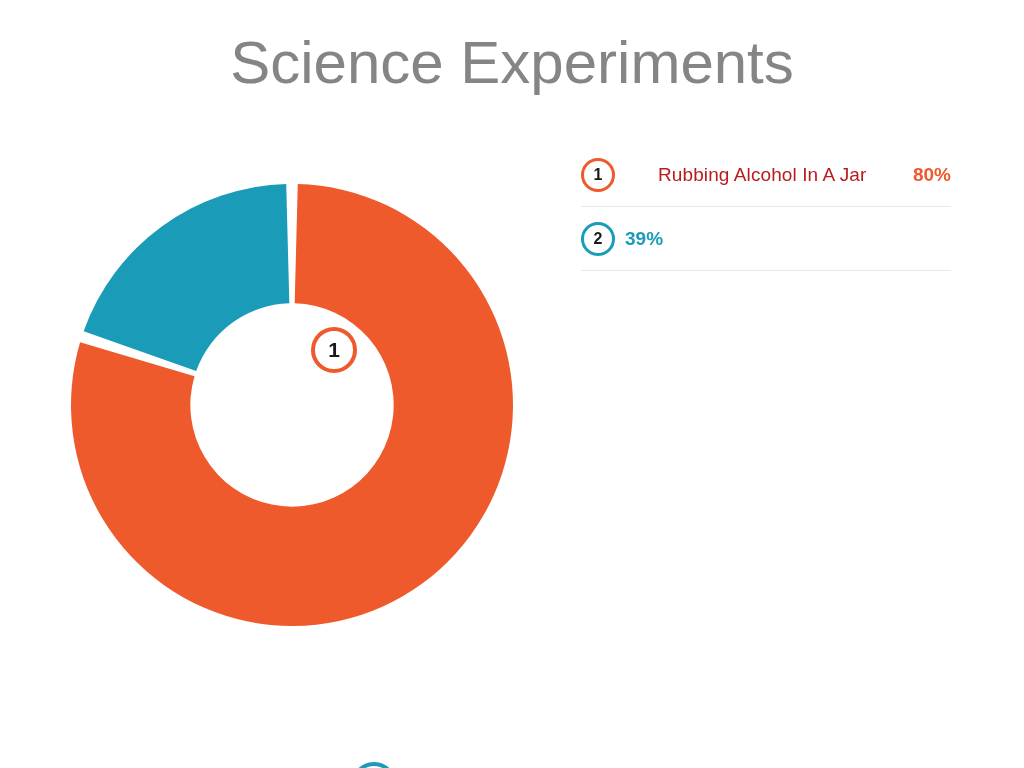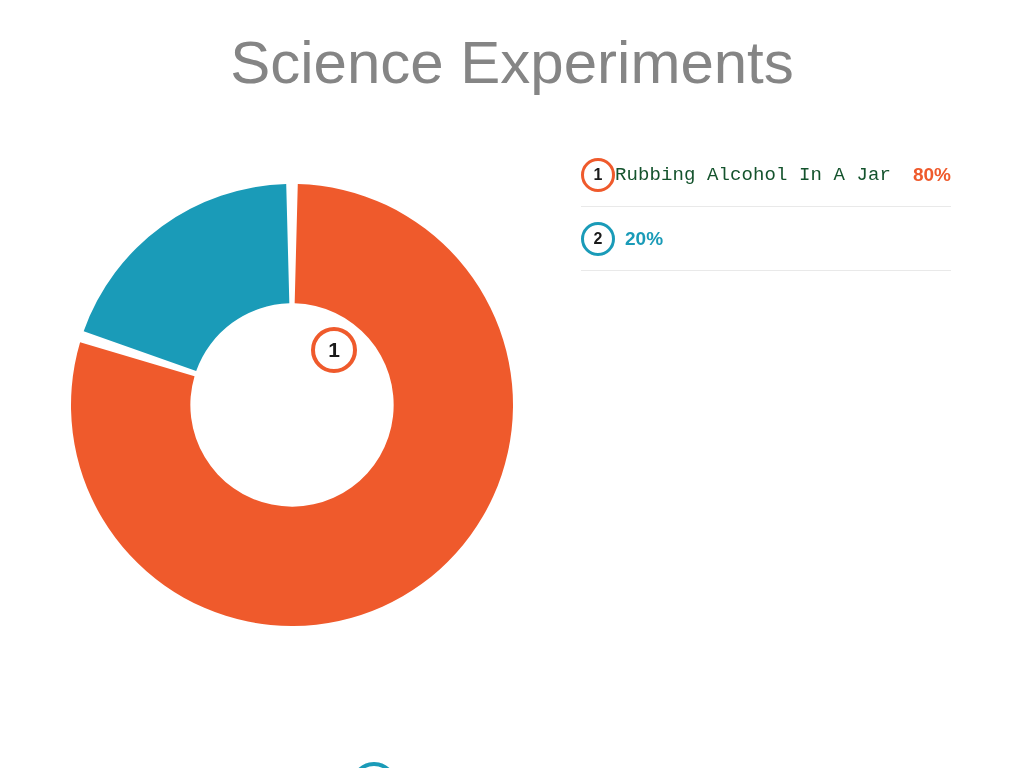--- a/index.html
+++ b/index.html
@@ -109,23 +109,24 @@
     font-size: 16px;
     font-weight: bold;
     color: #1a1a1a;
     font-family: "Liberation Sans", sans-serif;
   }
   .legend-badge.c1 { border: 3px solid #EF5A2C; }
   .legend-badge.c2 { border: 3px solid #1A9BB8; }
 
   .legend-label {
     flex: 1 1 auto;
+    margin-left: 43px;
     font-size: 19px;
-    color: #14532d;
-    font-family: Liberation Mono, monospace;
+    color: #b91c1c;
+    font-family: Liberation Sans, sans-serif;
     white-space: nowrap;
     letter-spacing: 0.1px;
   }
   .legend-value {
     flex: 0 0 auto;
     font-size: 19px;
     font-weight: bold;
     font-family: "Liberation Sans", sans-serif;
     text-align: right;
     white-space: nowrap;
@@ -165,18 +166,18 @@
         <span>1</span>
       </div>
       <div class="legend-label">Rubbing Alcohol In A Jar</div>
       <div class="legend-value c1">80%</div>
     </div>
 
     <div class="legend-row">
       <div class="legend-badge c2">
         <span>2</span>
       </div>
-      <div class="legend-value c2">20%</div>
+      <div class="legend-value c2">39%</div>
     </div>
 
   </div>
 
 </div>
 
 </body></html>

